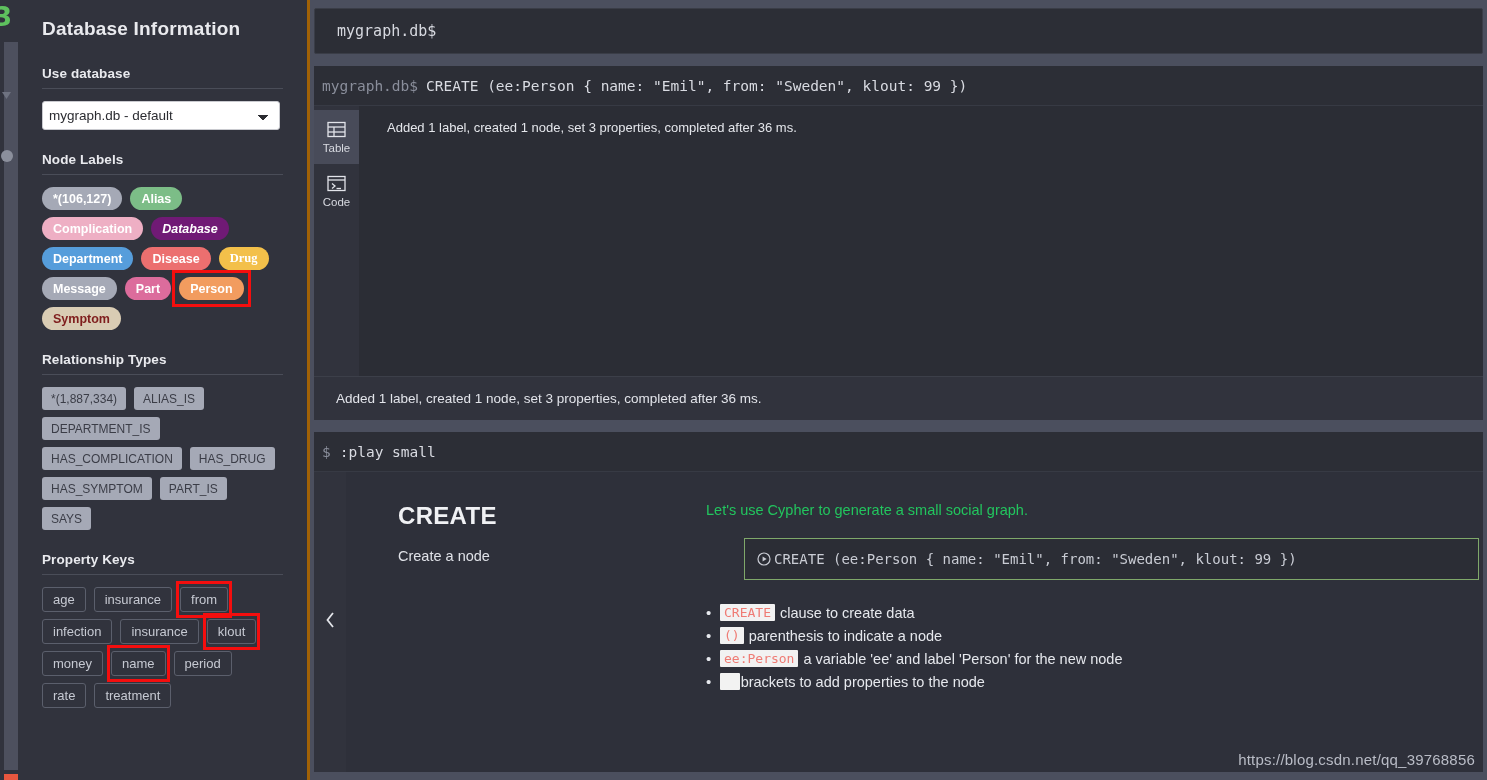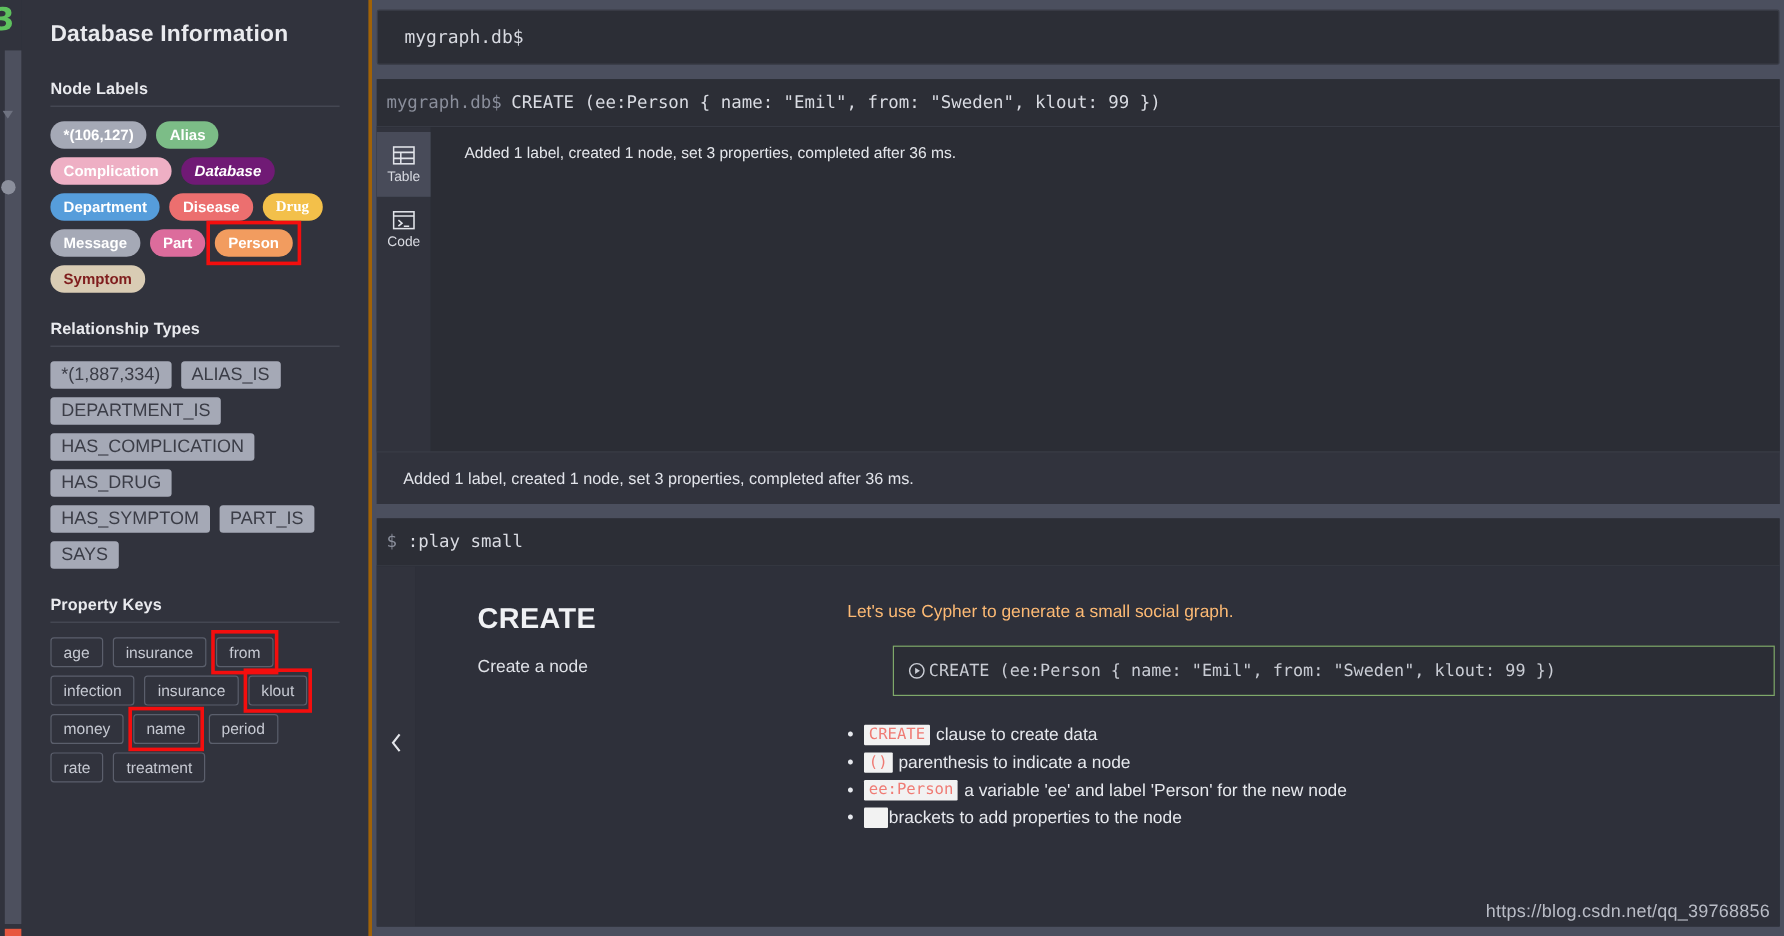--- a/index.html
+++ b/index.html
@@ -75,21 +75,21 @@
   .chip-label {
     display: inline-flex; align-items: center; justify-content: center;
     height: 23px; padding: 0 11px; border-radius: 12px;
     font-size: 12.5px; font-weight: bold; color: #fff;
     white-space: nowrap; cursor: pointer;
   }
   .chip-rel {
     display: inline-flex; align-items: center; justify-content: center;
     height: 23px; padding: 4px 9px; border-radius: 3px;
     background: #a5a9b6; color: #3b3d47;
-    font-size: 15px; white-space: nowrap; cursor: pointer;
+    font-size: 12px; white-space: nowrap; cursor: pointer;
   }
   .chip-prop {
     display: inline-flex; align-items: center; justify-content: center;
     height: 25px; padding: 0 10px; border-radius: 3px;
     background: transparent; color: #c6c9d2;
     border: 1px solid #5b5f6c;
     font-size: 13px; white-space: nowrap; cursor: pointer;
   }
   .hl-wrap { position: relative; display: inline-flex; }
   .hl-wrap::after {
@@ -154,21 +154,21 @@
   .play-content {
     flex: 1 1 auto; background: #2e303a; display: flex; padding: 30px 0 26px 0;
   }
   .play-left { width: 360px; flex: 0 0 360px; padding-left: 52px; }
   .play-h1 {
     font-size: 24px; font-weight: bold; color: #f0f1f4;
     letter-spacing: .3px; margin-bottom: 18px;
   }
   .play-sub { font-size: 14.5px; color: #dfe1e7; }
   .play-right { flex: 1 1 auto; padding-right: 4px; }
-  .play-intro { font-size: 14.5px; color: #fdba74; margin-bottom: 20px; }
+  .play-intro { font-size: 14.5px; color: #22c55e; margin-bottom: 20px; }
   .code-box {
     border: 1px solid #7fa86a; background: #2b2d35;
     height: 42px; display: flex; align-items: center;
     padding-left: 12px; margin-right: 0; margin-left: 38px;
     font-family: "DejaVu Sans Mono", monospace; font-size: 14px;
     color: #c9ccd4; cursor: pointer;
   }
   .play-icon { margin-right: 3px; display: inline-flex; align-items: center; }
   ul.play-list { list-style: none; margin-top: 24px; }
   ul.play-list li {
@@ -200,20 +200,25 @@
     <div class="rail-strip"></div>
     <div class="rail-ic1"></div>
     <div class="rail-ic2"></div>
     <div class="rail-bottom"></div>
   </div>
 
   <aside class="drawer">
     <div class="drawer-inner">
       <div class="drawer-title">Database Information</div>
 
+      <div class="sect">
+        <div class="sect-title">Use database</div>
+        <div class="sect-rule"></div>
+        <select class="db-select" id="db-select"><option>mygraph.db - default</option></select>
+      </div>
 
       <div class="sect">
         <div class="sect-title">Node Labels</div>
         <div class="sect-rule"></div>
         <div class="chips" id="node-label-chips">
             <span class="chip-label" style="background: rgb(165, 169, 182);">*(106,127)</span>
             <span class="chip-label" style="background: rgb(124, 189, 135);">Alias</span>
             <span class="chip-label" style="background: rgb(238, 175, 196); text-align: center;">Complication</span>
             <span class="chip-label" style="background: #701a75; font-style: italic;">Database</span>
             <span class="chip-label" style="background: rgb(86, 157, 219);">Department</span>

